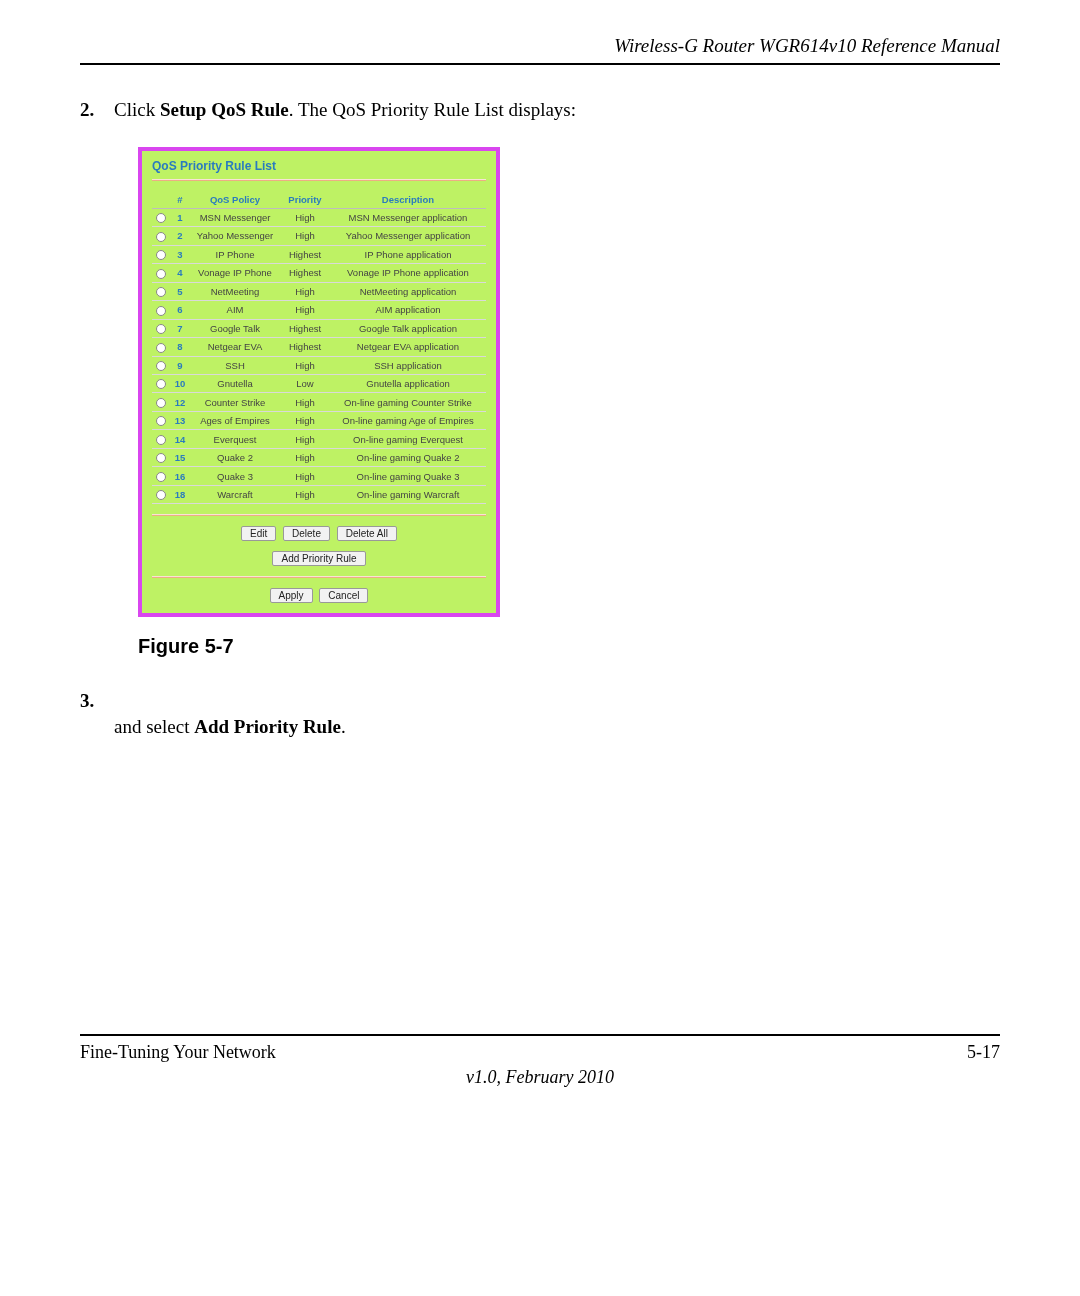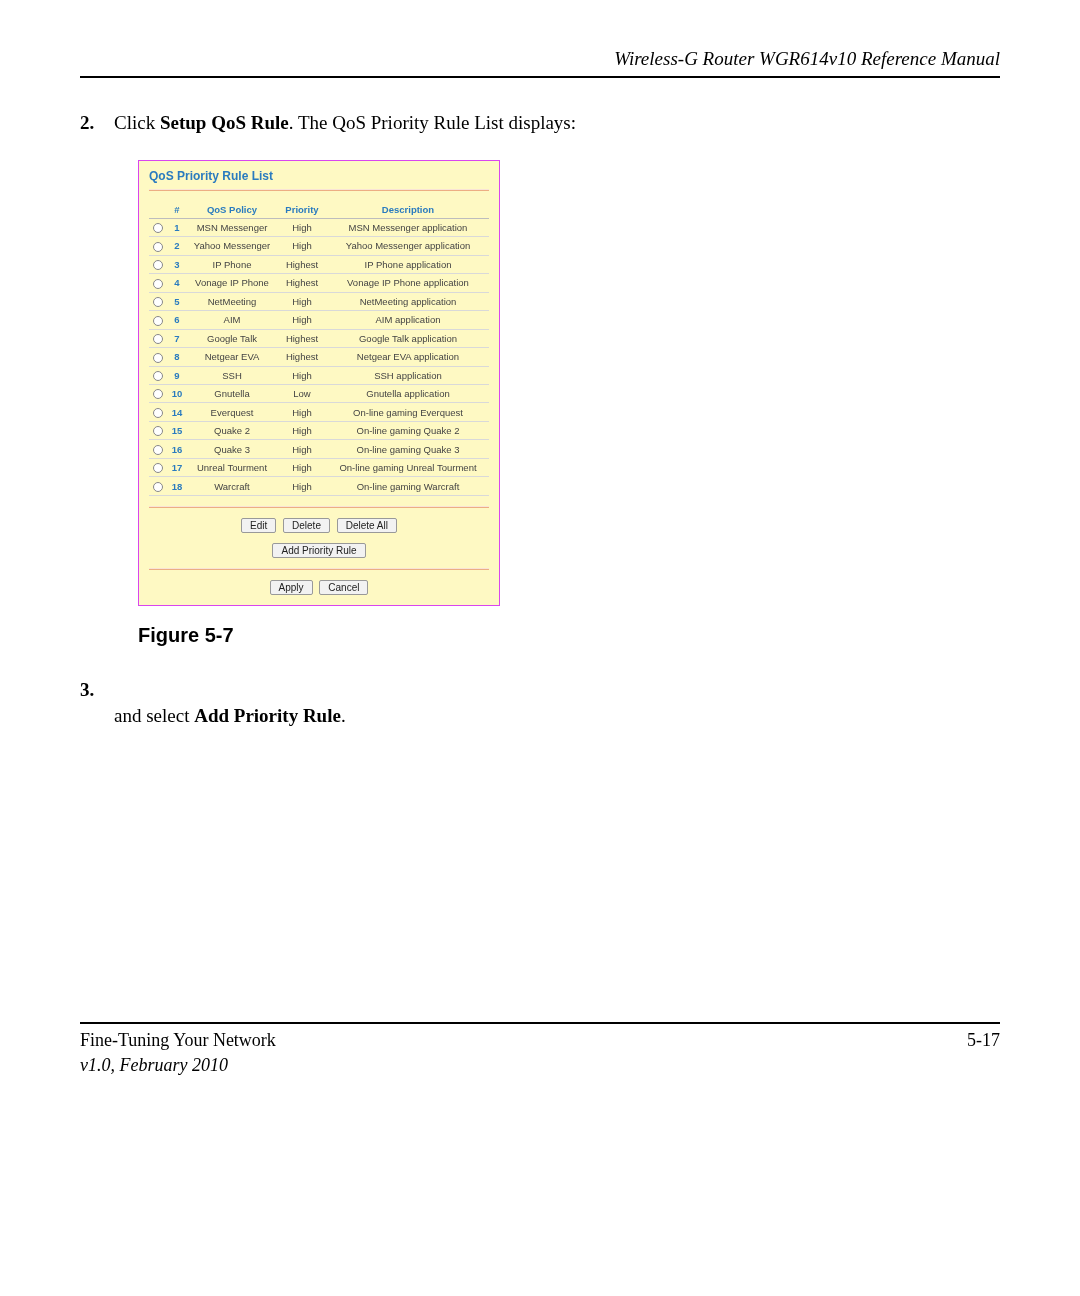--- a/index.html
+++ b/index.html
@@ -5,21 +5,21 @@
   * { box-sizing: border-box; }
   body {
     margin: 0;
     padding: 0;
     font-family: "Times New Roman", Times, serif;
     background: #fff;
     color: #000;
     width: 1080px;
   }
   .page {
-    padding: 48px 80px 40px 80px;
+    padding: 35px 80px 40px 80px;
   }
   .header-area {
     margin-bottom: 8px;
   }
   .doc-title {
     text-align: right;
     font-style: italic;
     font-size: 19px;
     padding-bottom: 6px;
   }
@@ -45,22 +45,22 @@
   }
   .step-body { flex: 1; }
   .b { font-weight: bold; }
 
   .screenshot-wrap {
     margin-left: 58px;
     margin-bottom: 18px;
   }
   .screenshot {
     width: 362px;
-    border: 1px solid #d946ef;
-    background: #fef9c3;
+    border: 4px solid #d946ef;
+    background: #bef264;
     font-family: Arial, Helvetica, sans-serif;
     font-size: 10px;
     color: #333;
     padding: 8px 10px 10px 10px;
   }
   .panel-title {
     color: #2a7bbf;
     font-weight: bold;
     font-size: 12px;
     margin-bottom: 6px;
@@ -126,20 +126,21 @@
     margin-bottom: 30px;
   }
   .spacer { height: 270px; }
   .footer-row {
     display: flex;
     justify-content: space-between;
     font-size: 18px;
     margin-bottom: 4px;
   }
   .footer-version {
+    text-align: center;
     font-style: italic;
     font-size: 18px;
   }
 </style>
 </head>
 <body>
 
 <div class="page">
   <div class="header-area">
     <div class="doc-title">Wireless-G Router WGR614v10 Reference Manual</div>
@@ -233,45 +234,52 @@
             </tr>
             <tr>
               <td class="radiocell"><span class="radio"></span></td>
               <td class="numcell">10</td>
               <td>Gnutella</td>
               <td>Low</td>
               <td>Gnutella application</td>
             </tr>
             <tr>
               <td class="radiocell"><span class="radio"></span></td>
+              <td class="numcell">12</td>
+              <td>Counter Strike</td>
+              <td>High</td>
+              <td>On-line gaming Counter Strike</td>
+            </tr>
+            <tr>
+              <td class="radiocell"><span class="radio"></span></td>
+              <td class="numcell">13</td>
+              <td>Ages of Empires</td>
+              <td>High</td>
+              <td>On-line gaming Age of Empires</td>
+            </tr>
+            <tr>
+              <td class="radiocell"><span class="radio"></span></td>
               <td class="numcell">14</td>
               <td>Everquest</td>
               <td>High</td>
               <td>On-line gaming Everquest</td>
             </tr>
             <tr>
               <td class="radiocell"><span class="radio"></span></td>
               <td class="numcell">15</td>
               <td>Quake 2</td>
               <td>High</td>
               <td>On-line gaming Quake 2</td>
             </tr>
             <tr>
               <td class="radiocell"><span class="radio"></span></td>
               <td class="numcell">16</td>
               <td>Quake 3</td>
               <td>High</td>
               <td>On-line gaming Quake 3</td>
-            </tr>
-            <tr>
-              <td class="radiocell"><span class="radio"></span></td>
-              <td class="numcell">17</td>
-              <td>Unreal Tourment</td>
-              <td>High</td>
-              <td>On-line gaming Unreal Tourment</td>
             </tr>
             <tr>
               <td class="radiocell"><span class="radio"></span></td>
               <td class="numcell">18</td>
               <td>Warcraft</td>
               <td>High</td>
               <td>On-line gaming Warcraft</td>
             </tr>
           </tbody>
       </table>

